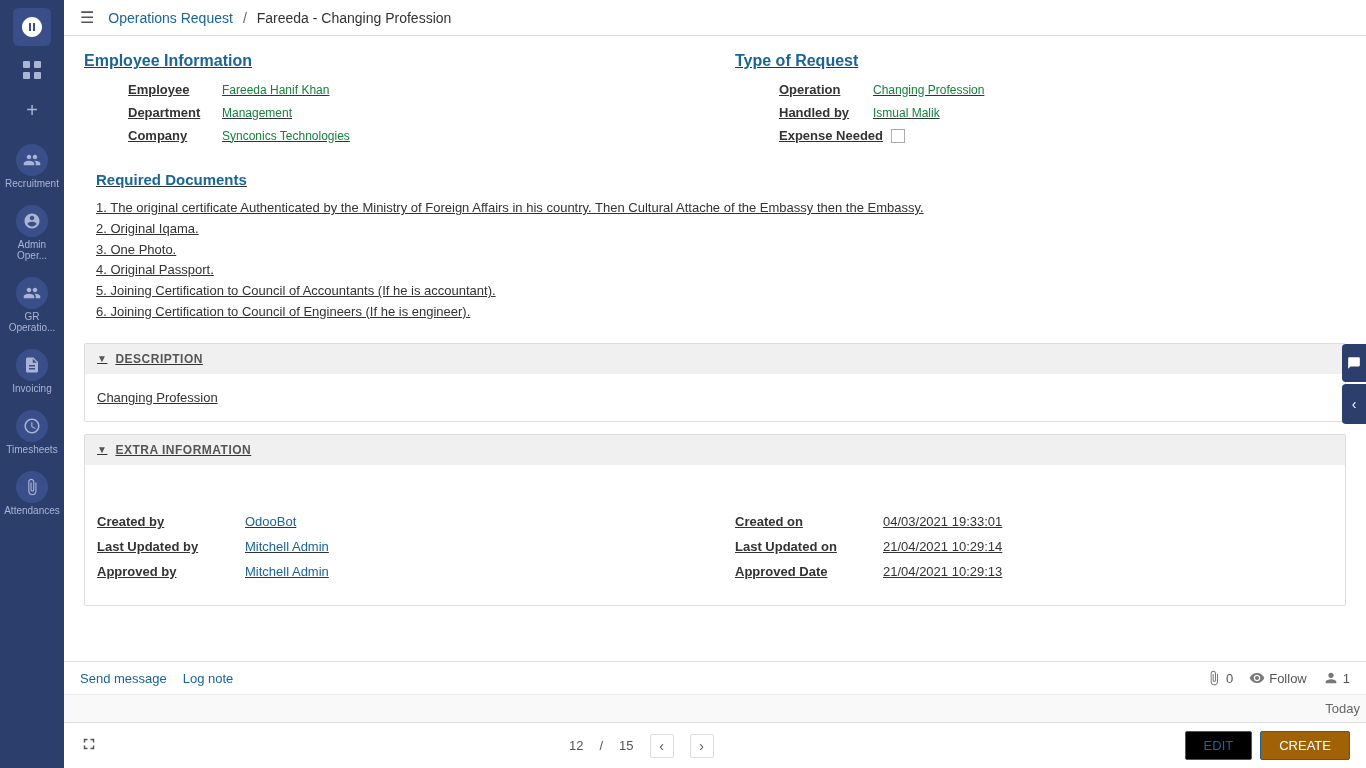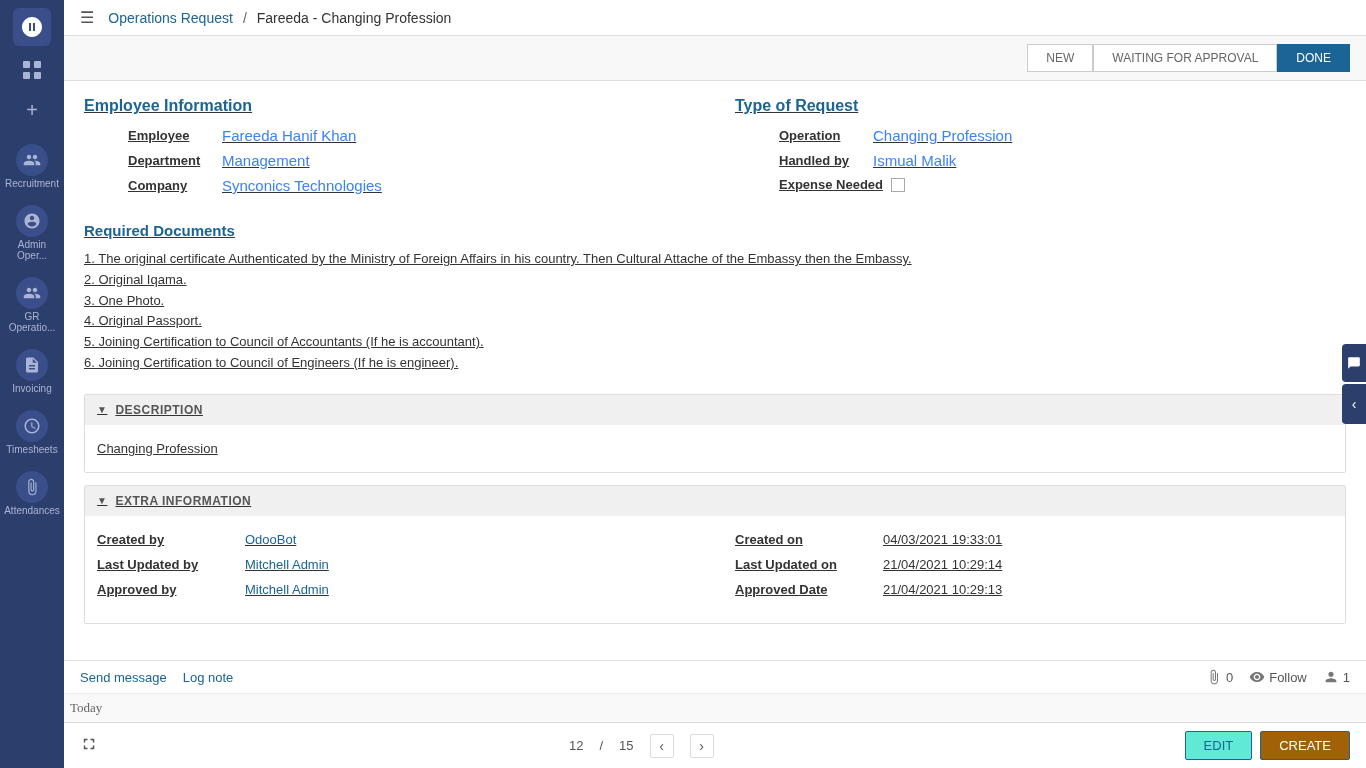--- a/index.html
+++ b/index.html
@@ -143,34 +143,35 @@
       gap: 8px;
     }
     .field-label {
       font-weight: bold;
       color: #333;
       min-width: 130px;
       font-size: 13px;
       padding-left: 44px;
     }
     .field-value {
-      color: #3b82f6;
-      cursor: pointer;
-      font-size: 15px;
+      color: #15803d;
+      cursor: pointer;
+      font-size: 12px;
     }
 
     .checkbox-box {
       width: 14px; height: 14px;
       border: 1px solid #aaa;
       background: #fff;
       display: inline-block;
     }
 
     .required-docs {
       margin-bottom: 20px;
+      margin-left: 12px;
     }
     .required-docs h3 {
       font-size: 15px;
       font-weight: bold;
       color: #1a6496;
       margin-bottom: 10px;
     }
     .required-docs p {
       font-size: 13px;
       color: #333;
@@ -199,20 +200,21 @@
     .collapsible-header .arrow { font-size: 10px; }
     .collapsible-body {
       padding: 16px 12px;
       background: #fff;
     }
 
     
     .extra-grid {
       display: flex;
       gap: 40px;
+      margin-top: 33px;
     }
     .extra-col { flex: 1; }
     .extra-field {
       display: flex;
       margin-bottom: 10px;
       gap: 8px;
     }
     .extra-label {
       font-weight: bold;
       color: #333;
@@ -242,45 +244,44 @@
       font-size: 13px;
       background: none;
       border: none;
       padding: 0;
     }
     .message-meta { display: flex; align-items: center; gap: 16px; }
     .meta-item { display: flex; align-items: center; gap: 4px; color: #555; font-size: 13px; cursor: pointer; }
 
     
     .today-bar {
-      text-align: left;
+      text-align: right;
       padding: 6px;
       font-size: 13px;
       color: #666;
       background: #f9f9f9;
       border-top: 1px solid #eee;
-      font-family: Liberation Serif, serif;
     }
 
     
     .pagination-bar {
       display: flex;
       align-items: center;
       justify-content: space-between;
       padding: 8px 16px;
       border-top: 1px solid #ddd;
       background: #fff;
     }
     .expand-btn { cursor: pointer; color: #555; }
     .pagination { display: flex; align-items: center; gap: 16px; font-size: 13px; color: #555; }
     .page-nav { cursor: pointer; color: #555; font-size: 14px; border: 1px solid #ddd; background: #fff; width: 24px; height: 24px; display: flex; align-items: center; justify-content: center; border-radius: 2px; }
     .action-btns { display: flex; gap: 8px; }
     .btn-edit {
       padding: 6px 18px;
-      background: #5eead4;
+      background: #000000;
       color: #1a6496;
       border: 1px solid #1a6496;
       cursor: pointer;
       font-size: 13px;
       border-radius: 2px;
     }
     .btn-create {
       padding: 6px 18px;
       background: #a16207;
       color: #fff;
@@ -391,25 +392,20 @@
 
   <div class="topbar">
     <div class="topbar-left">
       <span class="hamburger">☰</span>
       <a class="breadcrumb-link">Operations Request</a>
       <span class="breadcrumb-sep">/</span>
       <span class="breadcrumb-current">Fareeda - Changing Profession</span>
     </div>
   </div>
 
-  <div class="status-bar">
-    <button class="status-btn">NEW</button>
-    <button class="status-btn">WAITING FOR APPROVAL</button>
-    <button class="status-btn active">DONE</button>
-  </div>
 
   <div class="content">
 
     <div class="two-col">
       <div class="col">
         <div class="section-header">Employee Information</div>
         <div class="field-row">
           <span class="field-label">Employee</span>
           <span class="field-value">Fareeda Hanif Khan</span>
         </div>

